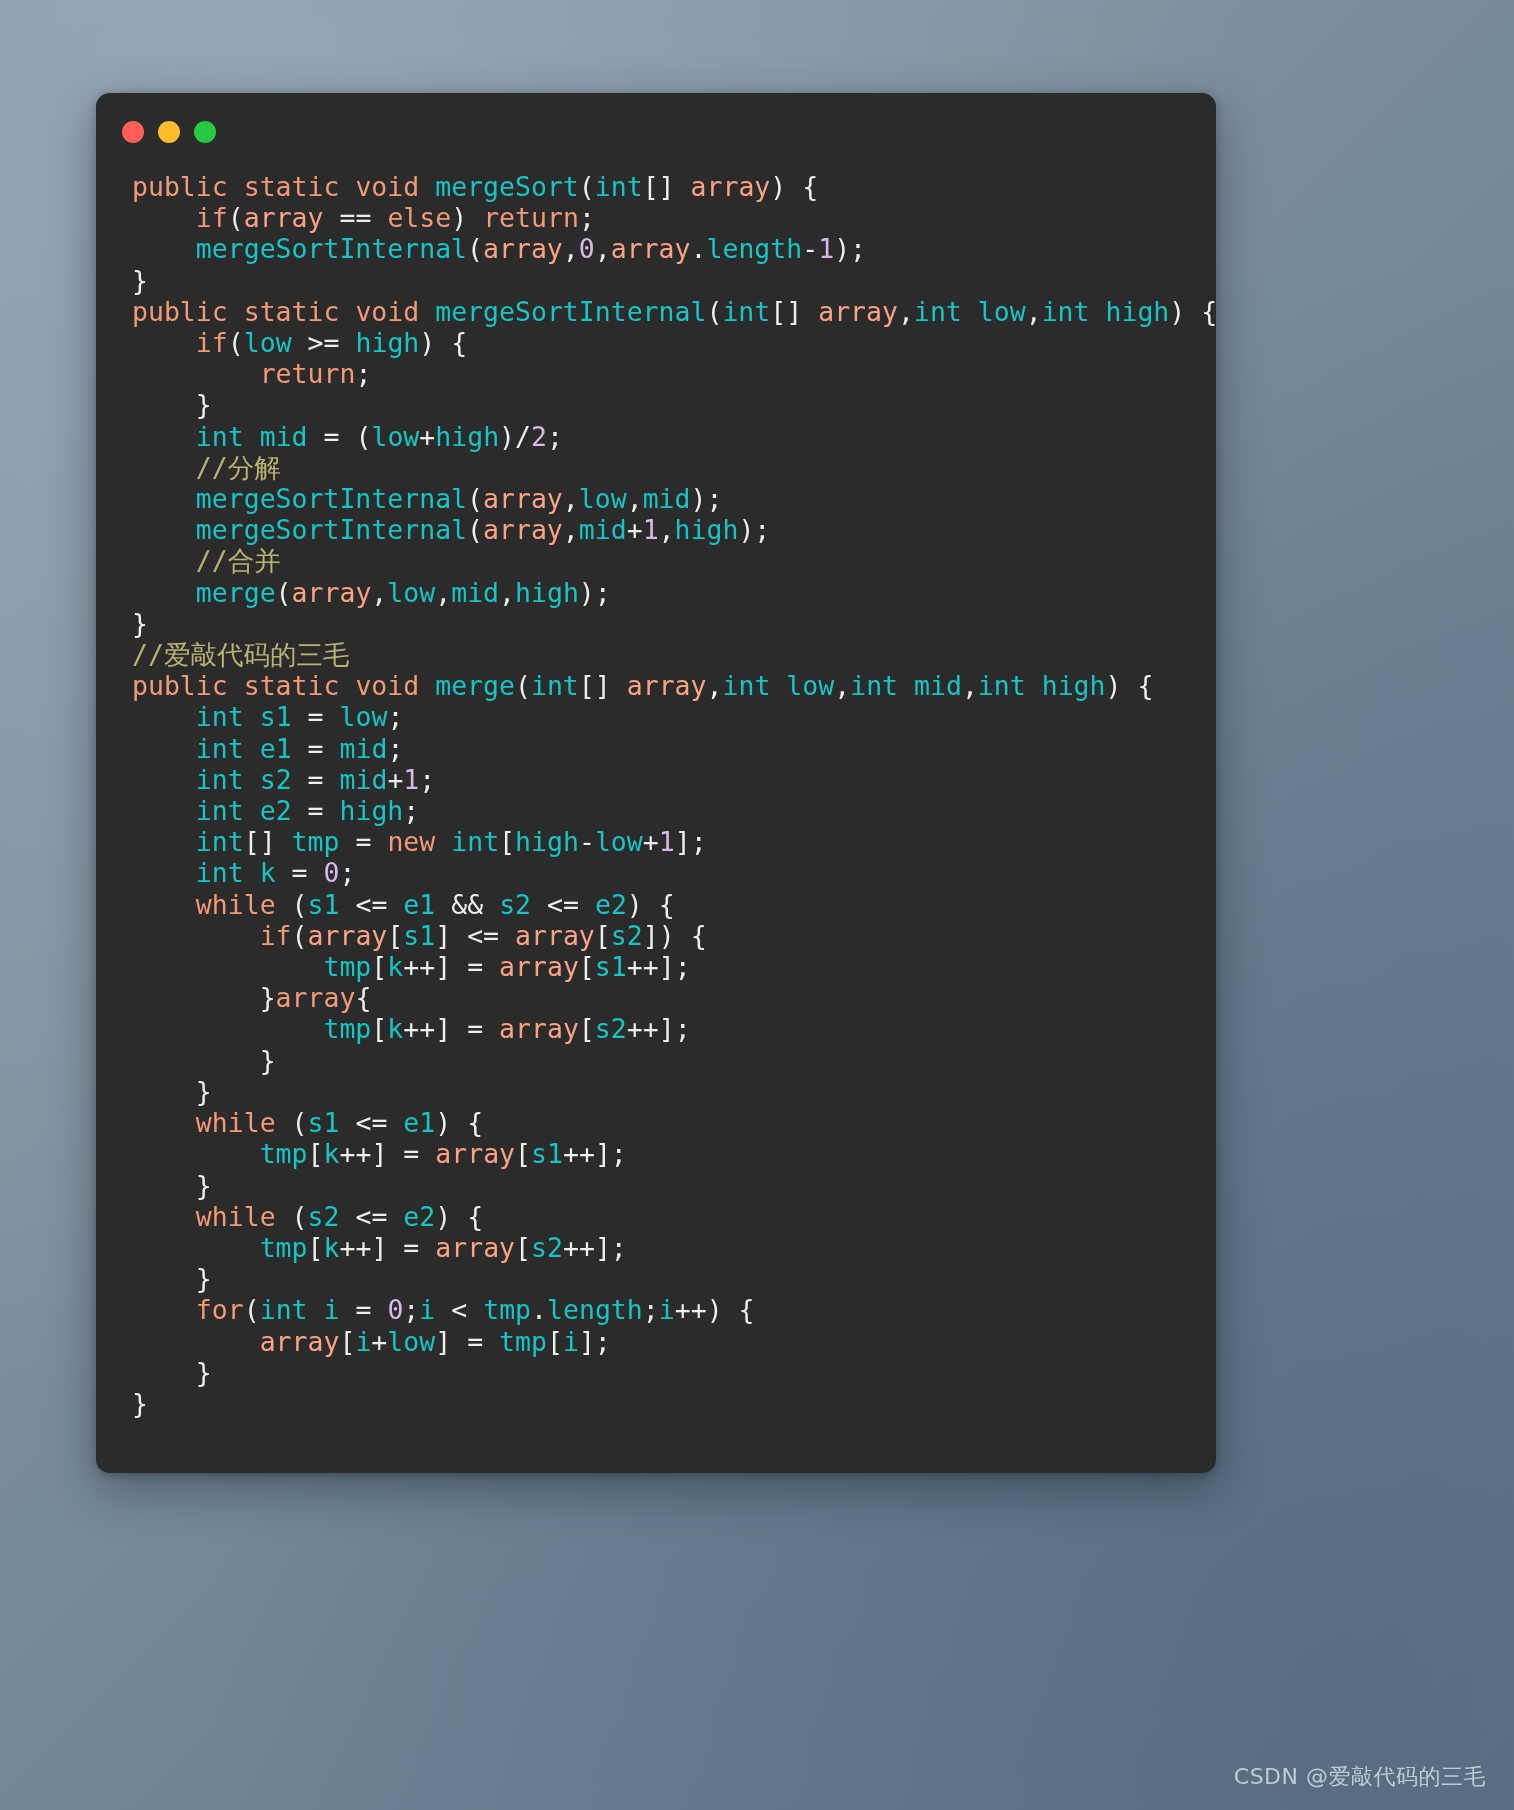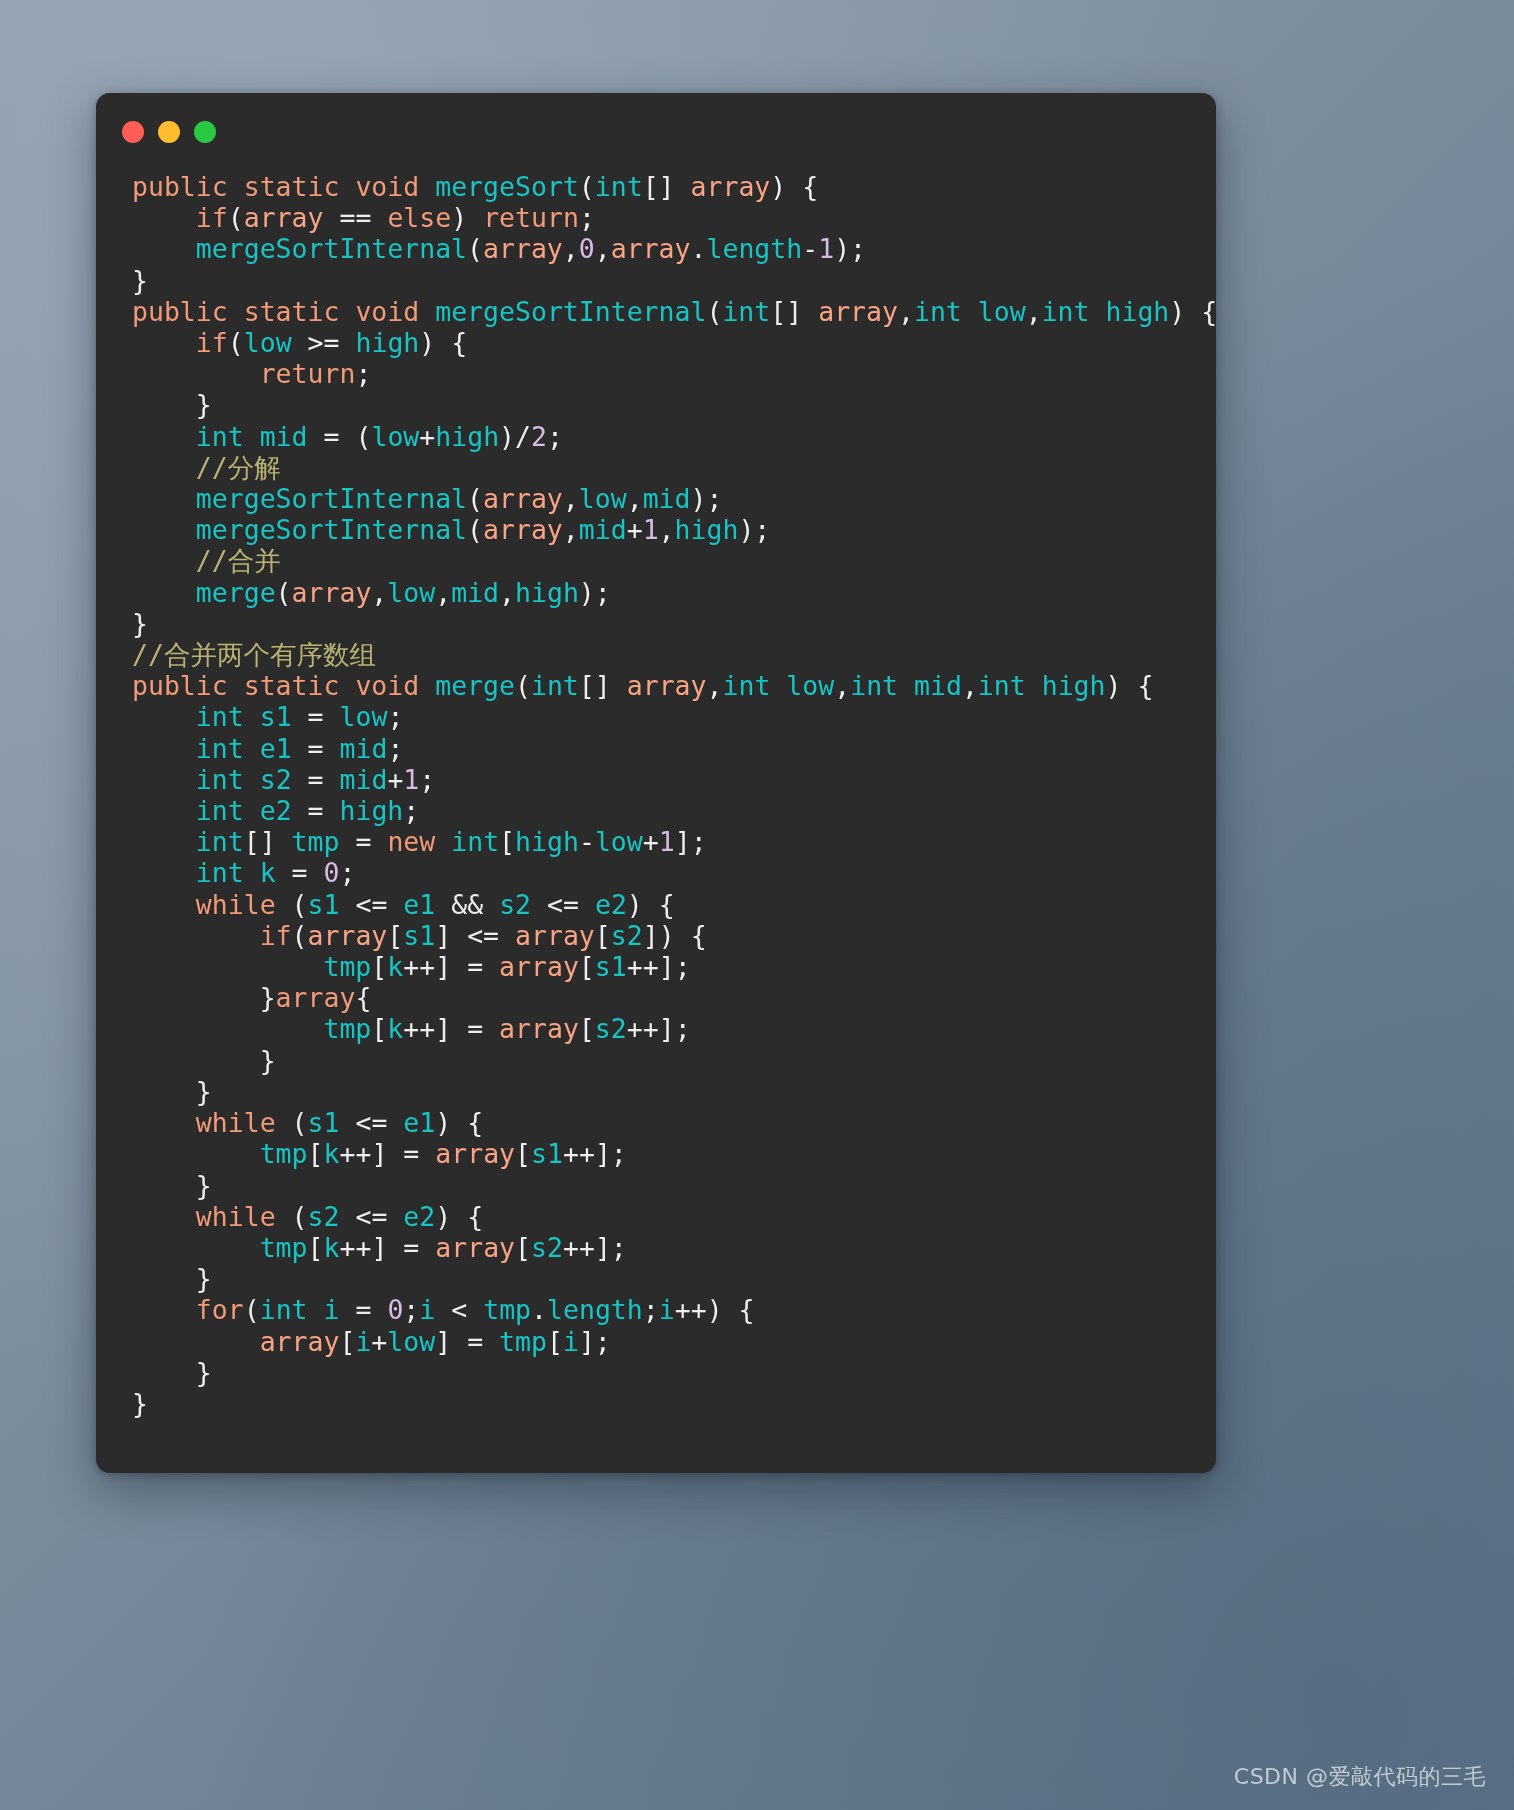--- a/index.html
+++ b/index.html
@@ -100,21 +100,21 @@
     <span style="color:#f29a78">if</span><span style="color:#eeeeee">(</span><span style="color:#16c6c6">low</span> <span style="color:#eeeeee">&gt;</span><span style="color:#eeeeee">=</span> <span style="color:#16c6c6">high</span><span style="color:#eeeeee">)</span> <span style="color:#eeeeee">{</span>
         <span style="color:#f29a78">return</span><span style="color:#eeeeee">;</span>
     <span style="color:#eeeeee">}</span>
     <span style="color:#16c6c6">int</span> <span style="color:#16c6c6">mid</span> <span style="color:#eeeeee">=</span> <span style="color:#eeeeee">(</span><span style="color:#16c6c6">low</span><span style="color:#eeeeee">+</span><span style="color:#16c6c6">high</span><span style="color:#eeeeee">)</span><span style="color:#eeeeee">/</span><span style="color:#d9b9e8">2</span><span style="color:#eeeeee">;</span>
     <span style="color:#b9b373">//分解</span>
     <span style="color:#16c6c6">mergeSortInternal</span><span style="color:#eeeeee">(</span><span style="color:#f9a384">array</span><span style="color:#eeeeee">,</span><span style="color:#16c6c6">low</span><span style="color:#eeeeee">,</span><span style="color:#16c6c6">mid</span><span style="color:#eeeeee">)</span><span style="color:#eeeeee">;</span>
     <span style="color:#16c6c6">mergeSortInternal</span><span style="color:#eeeeee">(</span><span style="color:#f9a384">array</span><span style="color:#eeeeee">,</span><span style="color:#16c6c6">mid</span><span style="color:#eeeeee">+</span><span style="color:#d9b9e8">1</span><span style="color:#eeeeee">,</span><span style="color:#16c6c6">high</span><span style="color:#eeeeee">)</span><span style="color:#eeeeee">;</span>
     <span style="color:#b9b373">//合并</span>
     <span style="color:#16c6c6">merge</span><span style="color:#eeeeee">(</span><span style="color:#f9a384">array</span><span style="color:#eeeeee">,</span><span style="color:#16c6c6">low</span><span style="color:#eeeeee">,</span><span style="color:#16c6c6">mid</span><span style="color:#eeeeee">,</span><span style="color:#16c6c6">high</span><span style="color:#eeeeee">)</span><span style="color:#eeeeee">;</span>
 <span style="color:#eeeeee">}</span>
-<span style="color:#b9b373">//合并两个有序数组</span>
+<span style="color:#b9b373">//爱敲代码的三毛</span>
 <span style="color:#f29a78">public</span> <span style="color:#f29a78">static</span> <span style="color:#f29a78">void</span> <span style="color:#16c6c6">merge</span><span style="color:#eeeeee">(</span><span style="color:#16c6c6">int</span><span style="color:#eeeeee">[</span><span style="color:#eeeeee">]</span> <span style="color:#f9a384">array</span><span style="color:#eeeeee">,</span><span style="color:#16c6c6">int</span> <span style="color:#16c6c6">low</span><span style="color:#eeeeee">,</span><span style="color:#16c6c6">int</span> <span style="color:#16c6c6">mid</span><span style="color:#eeeeee">,</span><span style="color:#16c6c6">int</span> <span style="color:#16c6c6">high</span><span style="color:#eeeeee">)</span> <span style="color:#eeeeee">{</span>
     <span style="color:#16c6c6">int</span> <span style="color:#16c6c6">s1</span> <span style="color:#eeeeee">=</span> <span style="color:#16c6c6">low</span><span style="color:#eeeeee">;</span>
     <span style="color:#16c6c6">int</span> <span style="color:#16c6c6">e1</span> <span style="color:#eeeeee">=</span> <span style="color:#16c6c6">mid</span><span style="color:#eeeeee">;</span>
     <span style="color:#16c6c6">int</span> <span style="color:#16c6c6">s2</span> <span style="color:#eeeeee">=</span> <span style="color:#16c6c6">mid</span><span style="color:#eeeeee">+</span><span style="color:#d9b9e8">1</span><span style="color:#eeeeee">;</span>
     <span style="color:#16c6c6">int</span> <span style="color:#16c6c6">e2</span> <span style="color:#eeeeee">=</span> <span style="color:#16c6c6">high</span><span style="color:#eeeeee">;</span>
     <span style="color:#16c6c6">int</span><span style="color:#eeeeee">[</span><span style="color:#eeeeee">]</span> <span style="color:#16c6c6">tmp</span> <span style="color:#eeeeee">=</span> <span style="color:#f29a78">new</span> <span style="color:#16c6c6">int</span><span style="color:#eeeeee">[</span><span style="color:#16c6c6">high</span><span style="color:#eeeeee">-</span><span style="color:#16c6c6">low</span><span style="color:#eeeeee">+</span><span style="color:#d9b9e8">1</span><span style="color:#eeeeee">]</span><span style="color:#eeeeee">;</span>
     <span style="color:#16c6c6">int</span> <span style="color:#16c6c6">k</span> <span style="color:#eeeeee">=</span> <span style="color:#d9b9e8">0</span><span style="color:#eeeeee">;</span>
     <span style="color:#f29a78">while</span> <span style="color:#eeeeee">(</span><span style="color:#16c6c6">s1</span> <span style="color:#eeeeee">&lt;</span><span style="color:#eeeeee">=</span> <span style="color:#16c6c6">e1</span> <span style="color:#eeeeee">&amp;</span><span style="color:#eeeeee">&amp;</span> <span style="color:#16c6c6">s2</span> <span style="color:#eeeeee">&lt;</span><span style="color:#eeeeee">=</span> <span style="color:#16c6c6">e2</span><span style="color:#eeeeee">)</span> <span style="color:#eeeeee">{</span>
         <span style="color:#f29a78">if</span><span style="color:#eeeeee">(</span><span style="color:#f9a384">array</span><span style="color:#eeeeee">[</span><span style="color:#16c6c6">s1</span><span style="color:#eeeeee">]</span> <span style="color:#eeeeee">&lt;</span><span style="color:#eeeeee">=</span> <span style="color:#f9a384">array</span><span style="color:#eeeeee">[</span><span style="color:#16c6c6">s2</span><span style="color:#eeeeee">]</span><span style="color:#eeeeee">)</span> <span style="color:#eeeeee">{</span>
             <span style="color:#16c6c6">tmp</span><span style="color:#eeeeee">[</span><span style="color:#16c6c6">k</span><span style="color:#eeeeee">+</span><span style="color:#eeeeee">+</span><span style="color:#eeeeee">]</span> <span style="color:#eeeeee">=</span> <span style="color:#f9a384">array</span><span style="color:#eeeeee">[</span><span style="color:#16c6c6">s1</span><span style="color:#eeeeee">+</span><span style="color:#eeeeee">+</span><span style="color:#eeeeee">]</span><span style="color:#eeeeee">;</span>

